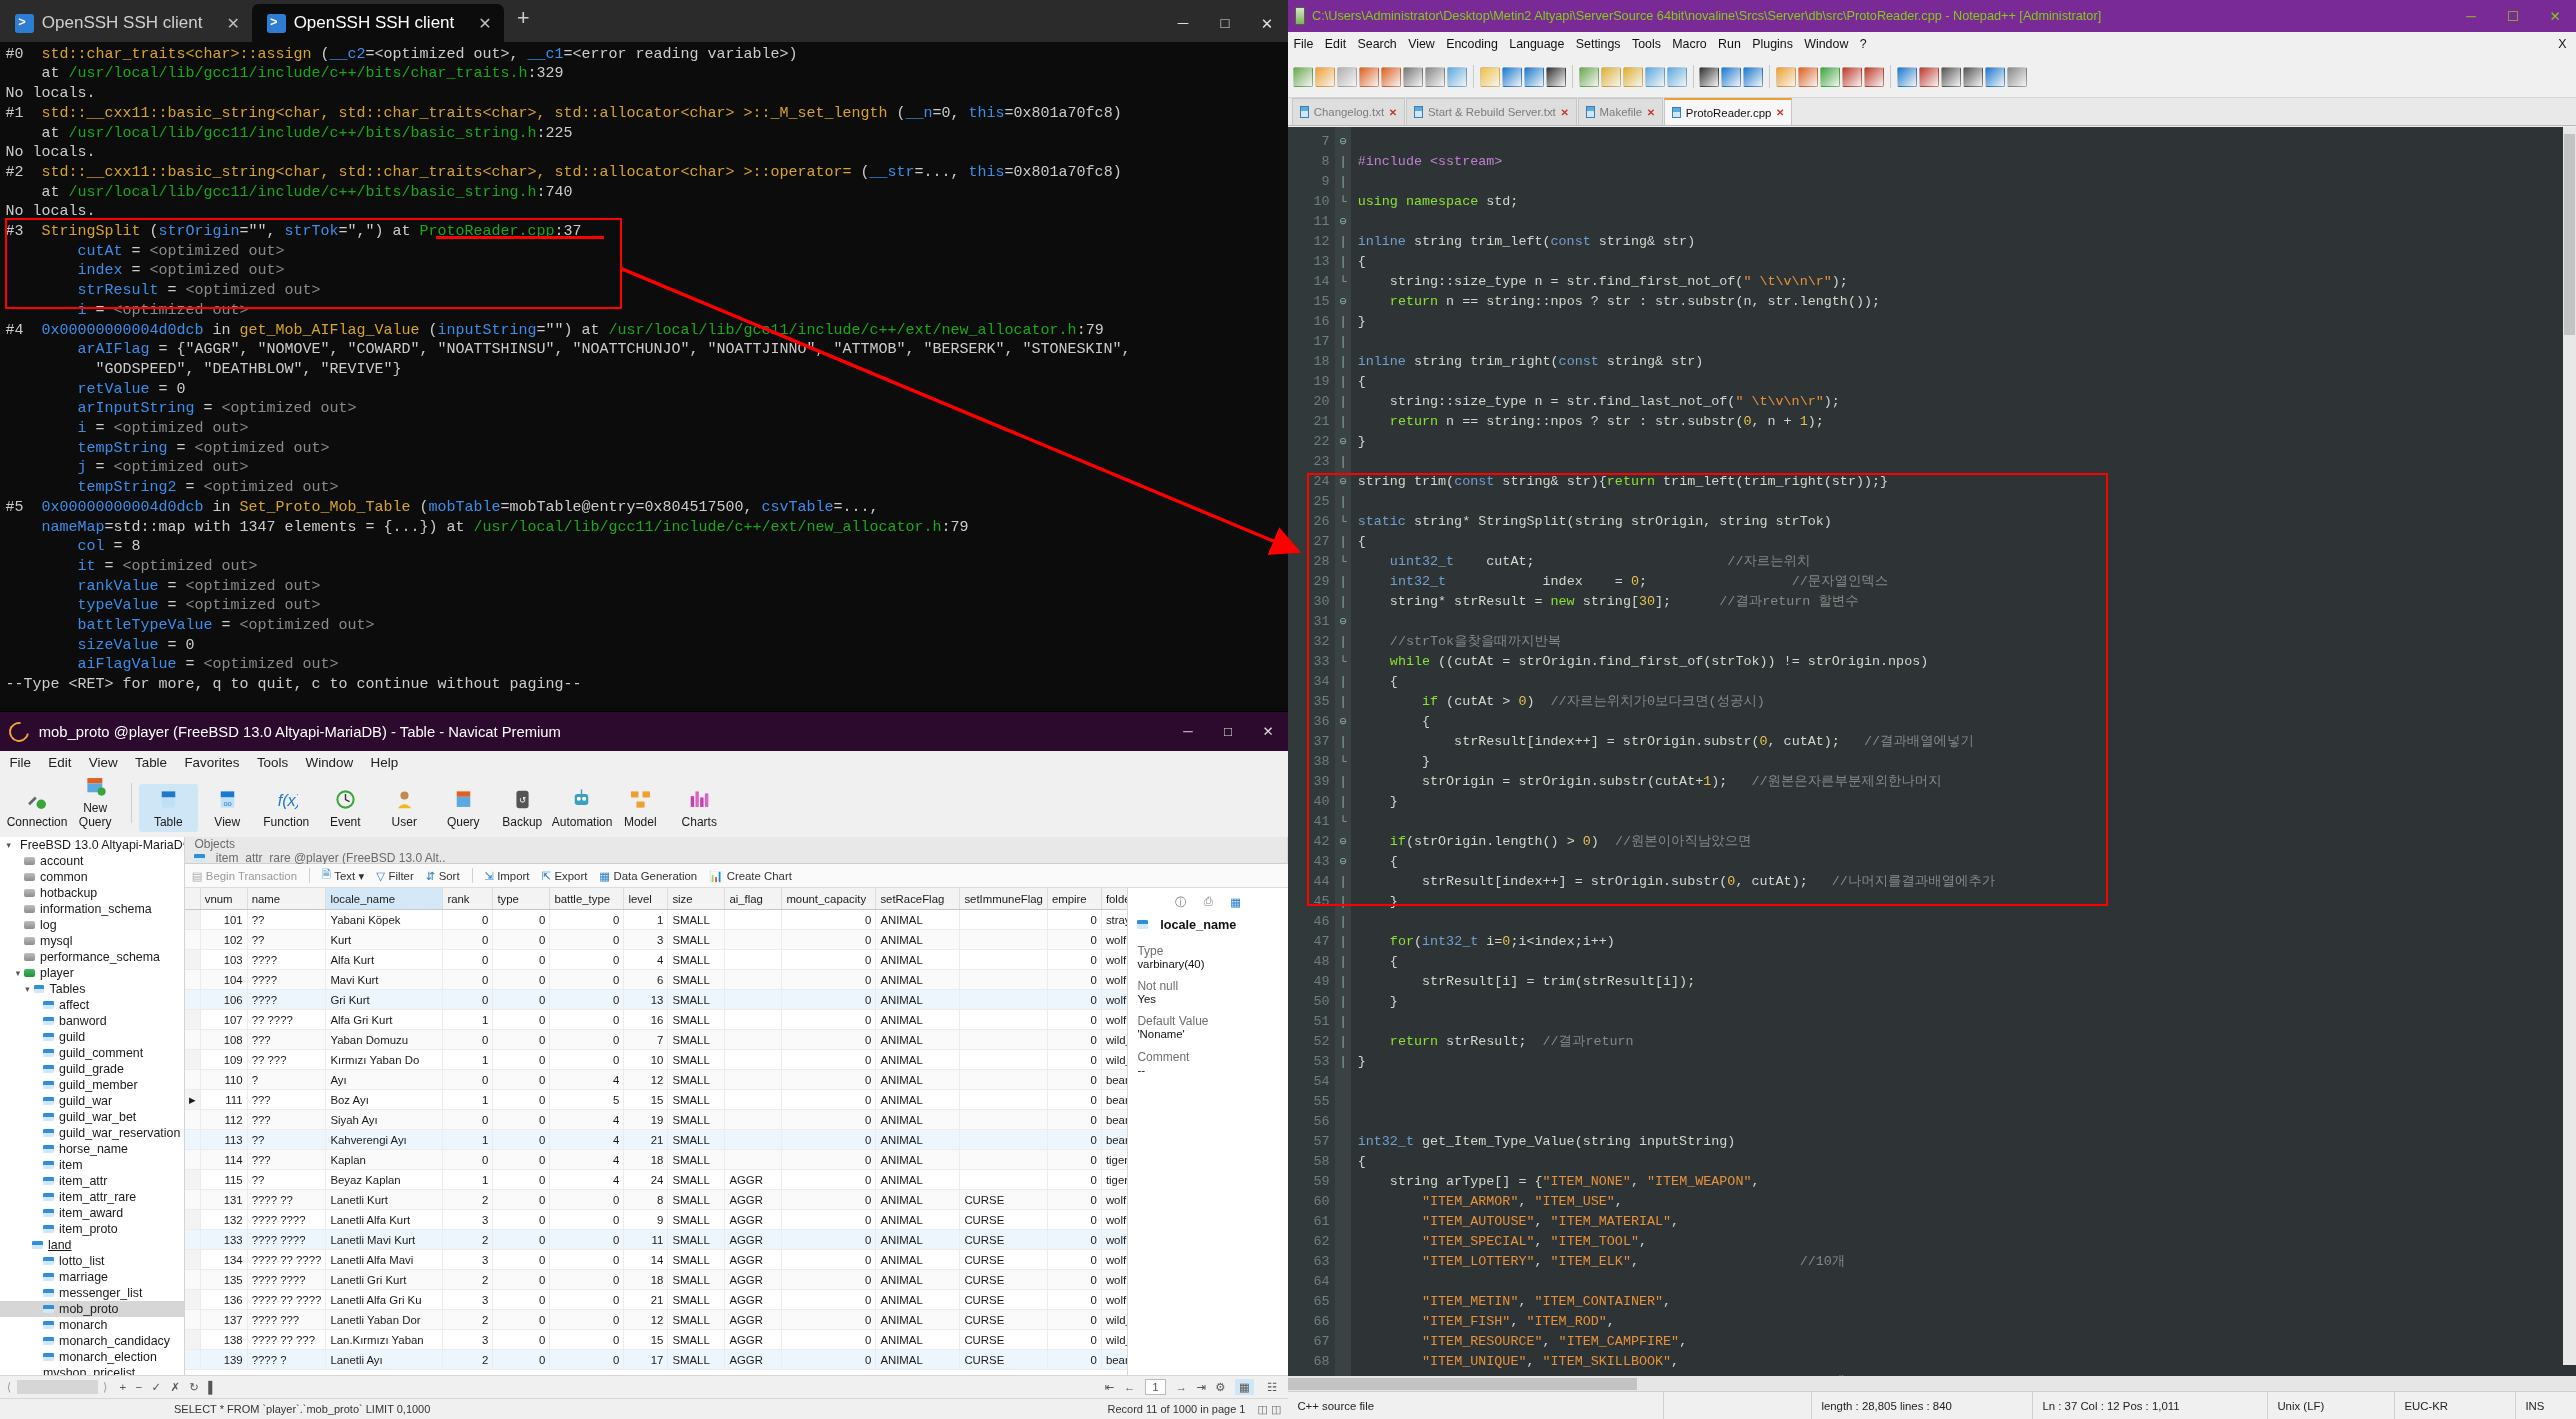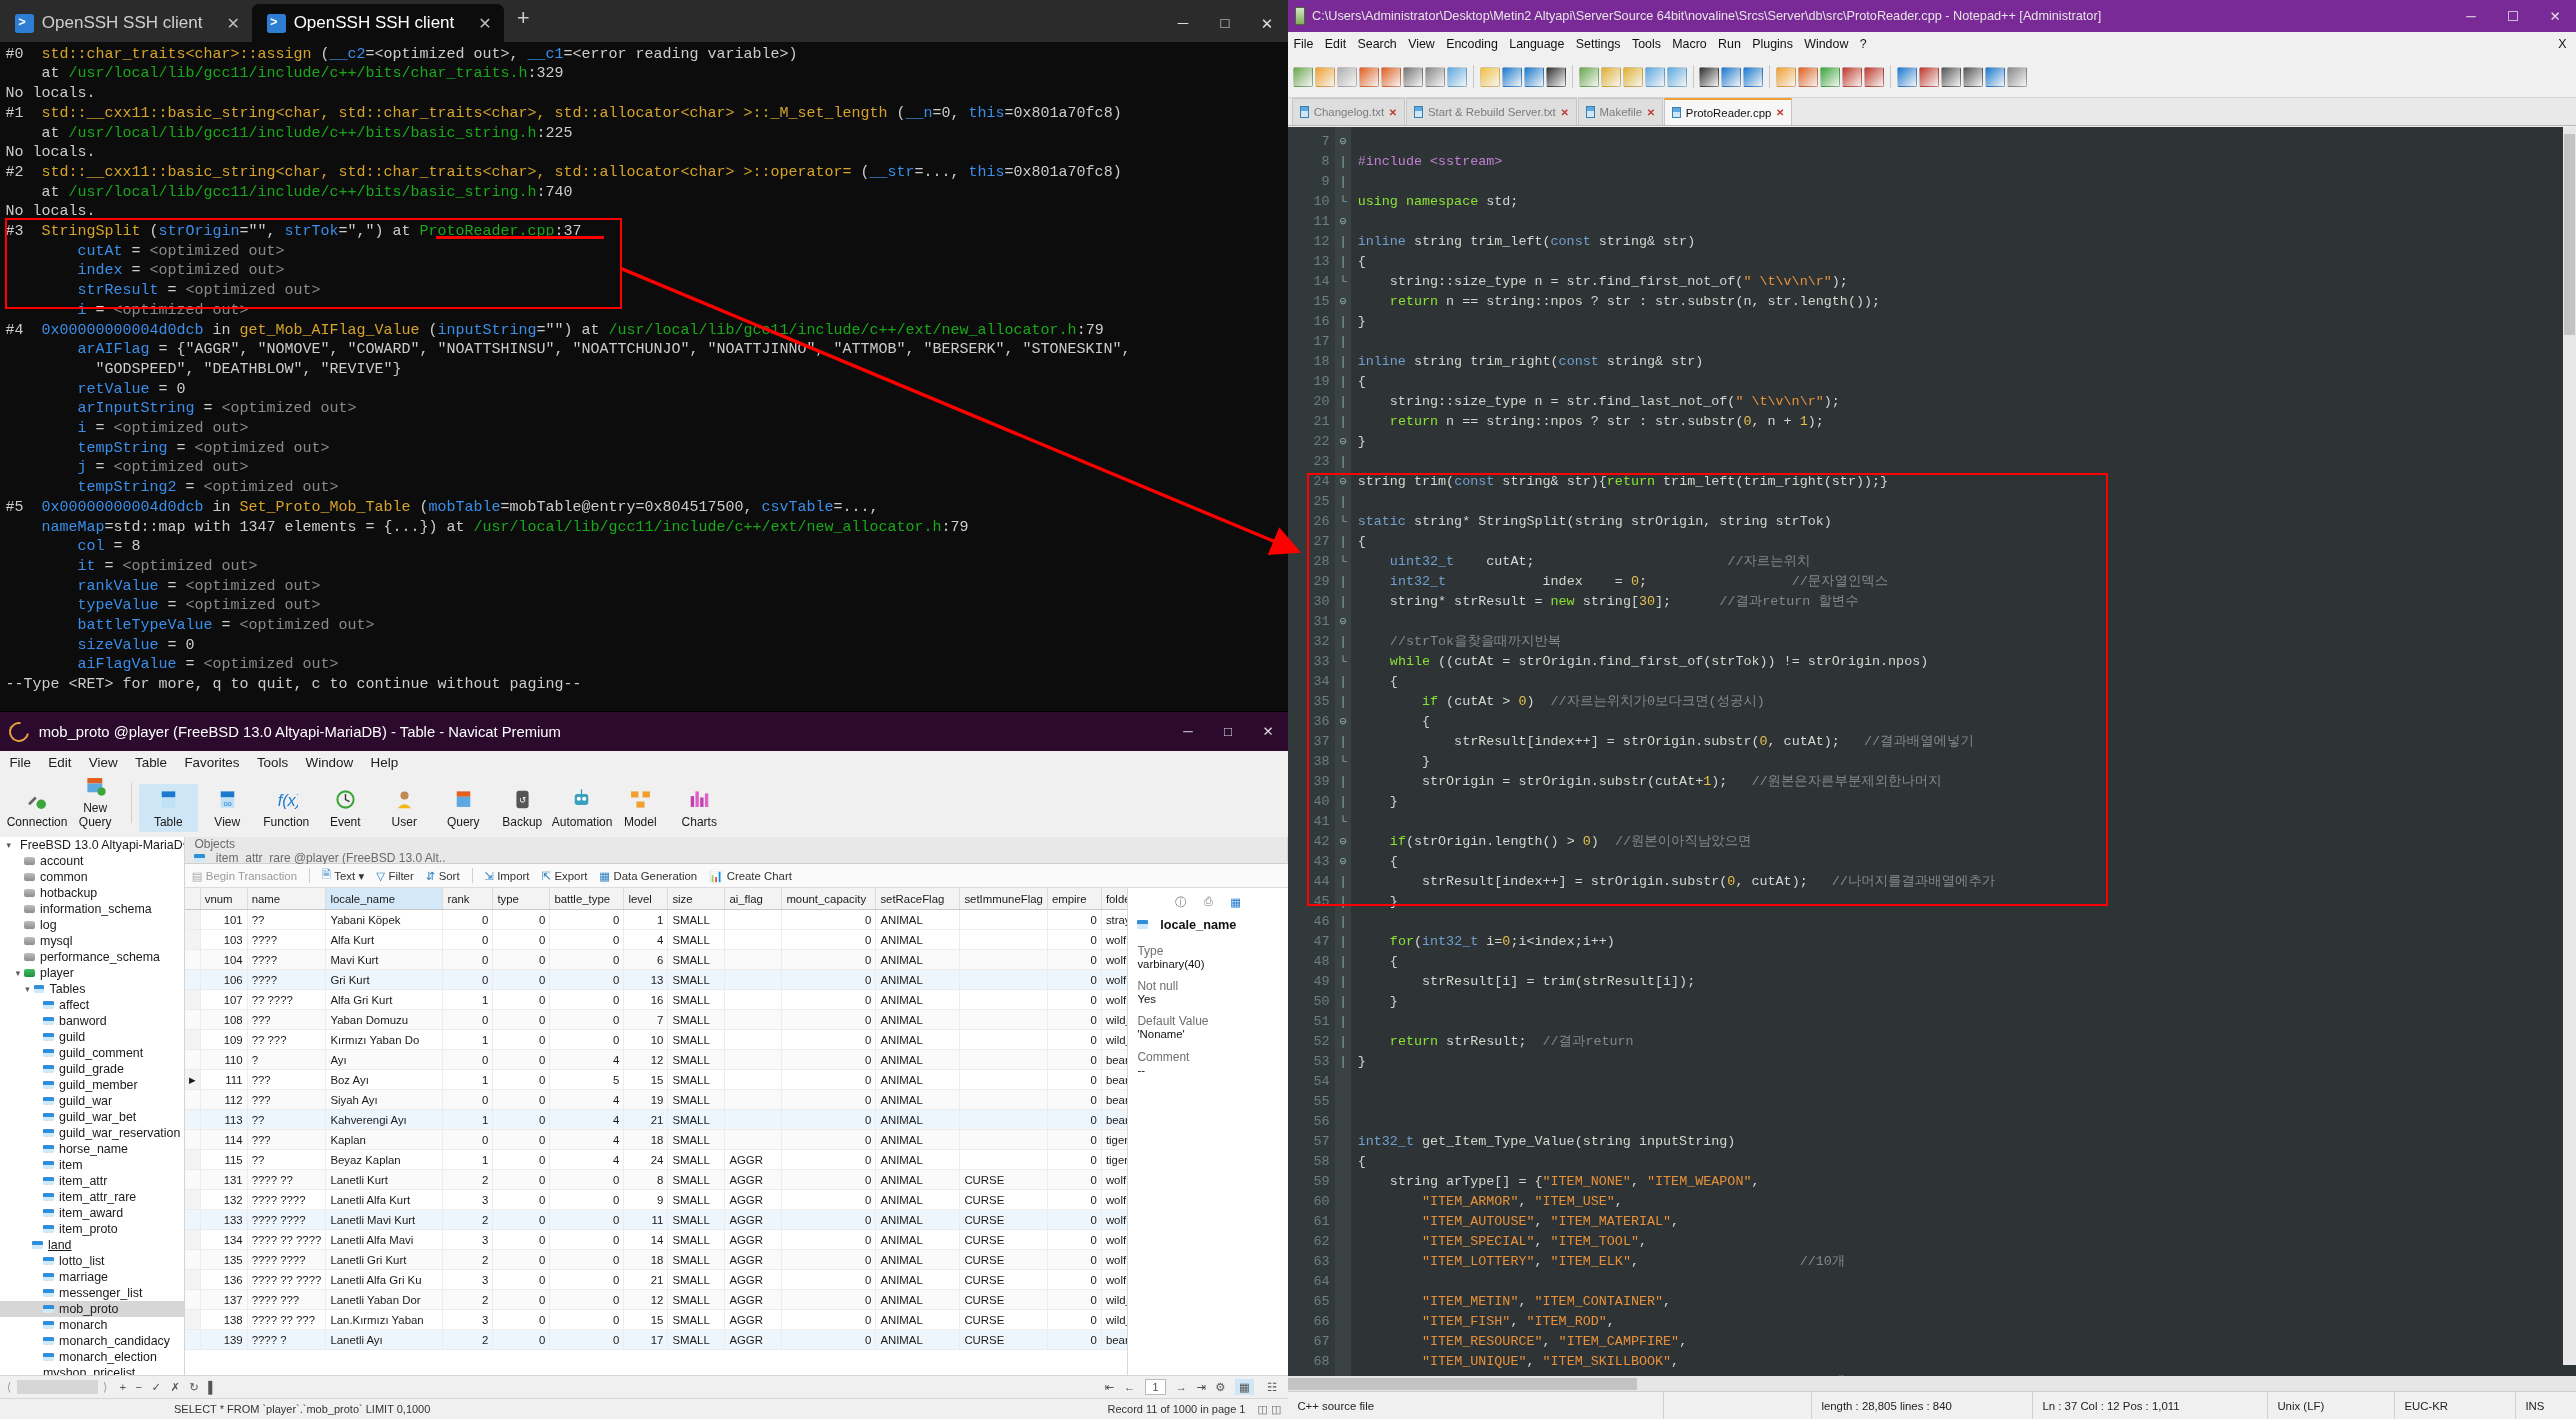--- a/index.html
+++ b/index.html
@@ -101,21 +101,21 @@
   #nav-navbar { height:23px; background:#f0f0f0; display:flex; align-items:center;
      padding:0 6.7px; font-size:11.4px; color:#555; border-top:0.7px solid #d6d6d6;}
   .nb-icons { display:flex; gap:9.4px; align-items:center;}
   #nav-statusbar { height:21.5px; background:#f0f0f0; border-top:0.7px solid #d6d6d6;
      display:flex; align-items:center; font-size:11px; color:#333; }
 
   
   #npp-window { position:absolute; left:1288px; top:0; width:1288px; height:1419px;
      background:#f0f0f0; }
   #npp-title { height:32px; background:#7a2a96; display:flex; align-items:center;
-     color:#e5e5e5; font-size:12.7px; padding-left:6.7px; }
+     color:#84cc16; font-size:12.7px; padding-left:6.7px; }
   .npp-logo { width:10.7px; height:17.4px; background:linear-gradient(#d8e8c8,#7fae5a);
      border:0.7px solid #4a6b33; margin-right:6.7px; flex:none;}
   .nppwin-ctrl { margin-left:auto; display:flex; }
   .nppwin-ctrl span { width:42px; text-align:center; font-size:13.4px; }
   #npp-menu { height:24px; background:#f0f0f0; display:flex; align-items:center;
      padding-left:5.4px; gap:11.4px; font-size:12.4px; color:#111; }
   #npp-menu .right-x { margin-left:auto; padding-right:9.4px; }
   #npp-toolbar { height:42px; background:#f0f0f0; display:flex; align-items:center;
      padding-left:5.4px; gap:2px; border-bottom:0.7px solid #d5d5d5;}
   .tbic { width:20px; height:20px; border-radius:2px; }
@@ -589,20 +589,37 @@
                   <td class="num" style="width: 57px;">0</td>
                   <td class="num" style="width: 74px;">0</td>
                   <td class="num" style="width: 44px;">1</td>
                   <td style="width: 57px;">SMALL</td>
                   <td style="width: 57px;"></td>
                   <td class="num" style="width: 94px;">0</td>
                   <td style="width: 84px;">ANIMAL</td>
                   <td style="width: 84px;"></td>
                   <td class="num" style="width: 54px;">0</td>
                   <td style="width: 74px;">stray_dog</td>
+                </tr>
+                <tr class="alt">
+                  <td class="rowmark" style="text-align: center; font-size: 8.7px;"></td>
+                  <td class="num" style="width: 47px;">102</td>
+                  <td style="width: 54px;">??</td>
+                  <td style="width: 117px;">Kurt</td>
+                  <td class="num" style="width: 50px;">0</td>
+                  <td class="num" style="width: 57px;">0</td>
+                  <td class="num" style="width: 74px;">0</td>
+                  <td class="num" style="width: 44px;">3</td>
+                  <td style="width: 57px;">SMALL</td>
+                  <td style="width: 57px;"></td>
+                  <td class="num" style="width: 94px;">0</td>
+                  <td style="width: 84px;">ANIMAL</td>
+                  <td style="width: 84px;"></td>
+                  <td class="num" style="width: 54px;">0</td>
+                  <td style="width: 74px;">wolf</td>
                 </tr>
                 <tr class="">
                   <td class="rowmark" style="text-align: center; font-size: 8.7px;"></td>
                   <td class="num" style="width: 47px;">103</td>
                   <td style="width: 54px;">????</td>
                   <td style="width: 117px;">Alfa Kurt</td>
                   <td class="num" style="width: 50px;">0</td>
                   <td class="num" style="width: 57px;">0</td>
                   <td class="num" style="width: 74px;">0</td>
                   <td class="num" style="width: 44px;">4</td>

